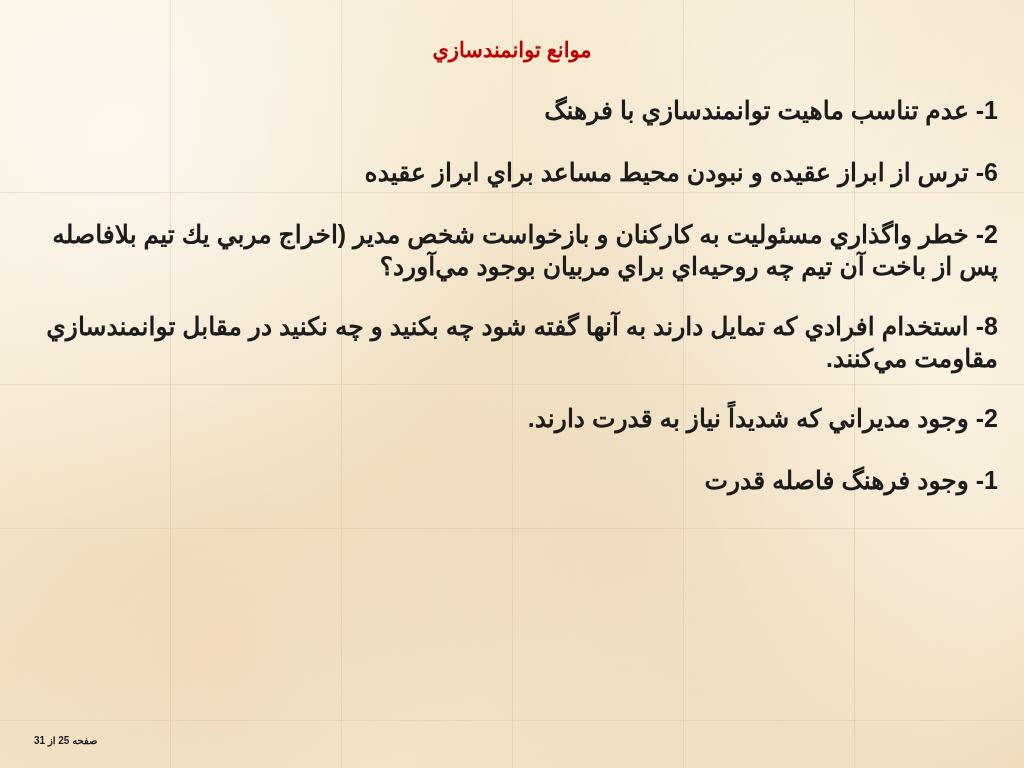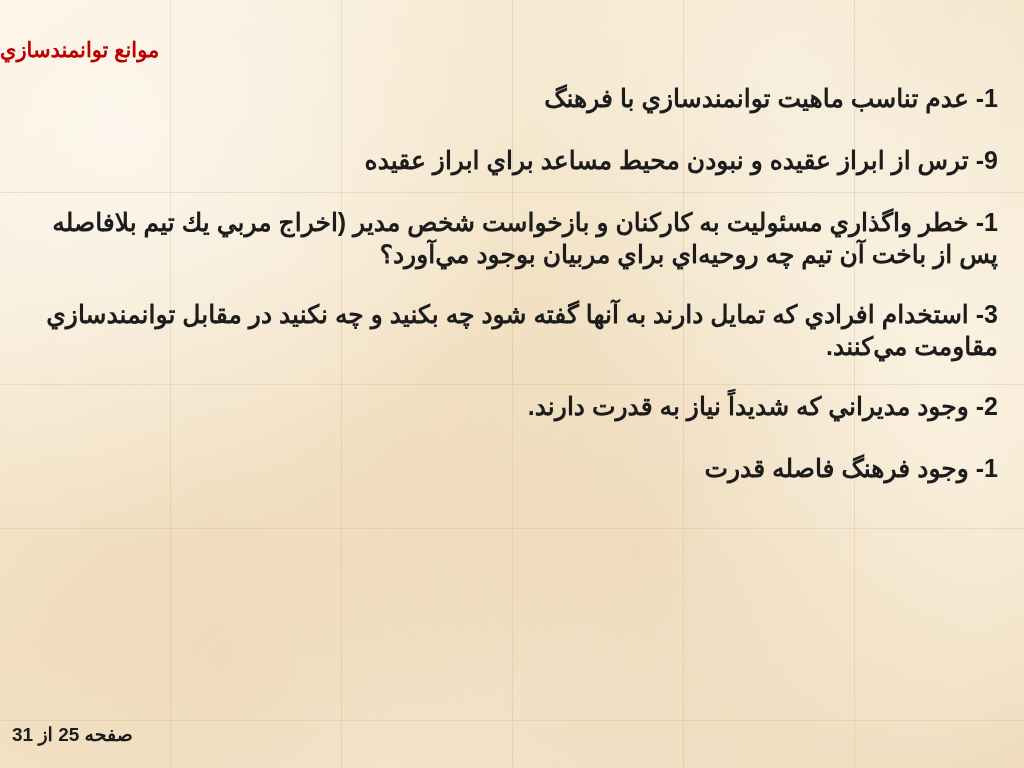--- a/index.html
+++ b/index.html
@@ -35,55 +35,55 @@
     pointer-events: none;
   }
   .seam.v { width: 1px; top: 0; bottom: 0; }
   .seam.h { height: 1px; left: 0; right: 0; }
 
   .title {
     position: absolute;
     top: 38px;
     left: 0;
     right: 0;
-    text-align: left;
+    text-align: center;
     color: #c00000;
     font-weight: bold;
     font-size: 21px;
     letter-spacing: 0;
     direction: rtl;
   }
 
   .body-block {
     position: absolute;
     top: 82px;
     right: 26px;
     left: 26px;
     direction: rtl;
     text-align: right;
   }
   .para {
     font-size: 25px;
     line-height: 1.28;
     color: #1c1c1c;
-    margin: 0 0 30px 0;
+    margin: 12px 0 30px 0;
     text-align: right;
     direction: rtl;
     font-weight: 600;
   }
   .para.two-line {
     margin-bottom: 28px;
   }
   .para:last-child { margin-bottom: 0; }
 
   .page-number {
     position: absolute;
     bottom: 22px;
-    left: 12px;
-    font-size: 19px;
+    left: 34px;
+    font-size: 10px;
     color: #1c1c1c;
     font-weight: bold;
     direction: rtl;
   }
 </style>
 </head>
 <body>
 
 <div class="slide">
 
@@ -94,21 +94,21 @@
   <div class="seam v" style="left:854px;"></div>
   <div class="seam h" style="top:192px;"></div>
   <div class="seam h" style="top:384px;"></div>
   <div class="seam h" style="top:528px;"></div>
   <div class="seam h" style="top:720px;"></div>
 
   <div class="title">موانع توانمندسازي</div>
 
   <div class="body-block">
     <p class="para">1- عدم تناسب ماهيت توانمندسازي با فرهنگ</p>
-    <p class="para">9- ترس از ابراز عقيده و نبودن محيط مساعد براي ابراز عقيده</p>
-    <p class="para two-line">1- خطر واگذاري مسئوليت به كاركنان و بازخواست شخص مدير (اخراج مربي يك تيم بلافاصله پس از باخت آن تيم چه روحيه‌اي براي مربيان بوجود مي‌آورد؟</p>
-    <p class="para two-line">3- استخدام افرادي كه تمايل دارند به آنها گفته شود چه بكنيد و چه نكنيد در مقابل توانمندسازي مقاومت مي‌كنند.</p>
+    <p class="para">6- ترس از ابراز عقيده و نبودن محيط مساعد براي ابراز عقيده</p>
+    <p class="para two-line">2- خطر واگذاري مسئوليت به كاركنان و بازخواست شخص مدير (اخراج مربي يك تيم بلافاصله پس از باخت آن تيم چه روحيه‌اي براي مربيان بوجود مي‌آورد؟</p>
+    <p class="para two-line">8- استخدام افرادي كه تمايل دارند به آنها گفته شود چه بكنيد و چه نكنيد در مقابل توانمندسازي مقاومت مي‌كنند.</p>
     <p class="para">2- وجود مديراني كه شديداً نياز به قدرت دارند.</p>
     <p class="para">1- وجود فرهنگ فاصله قدرت</p>
   </div>
 
   <div class="page-number">صفحه 25 از 31</div>
 </div>
 
 </body></html>

